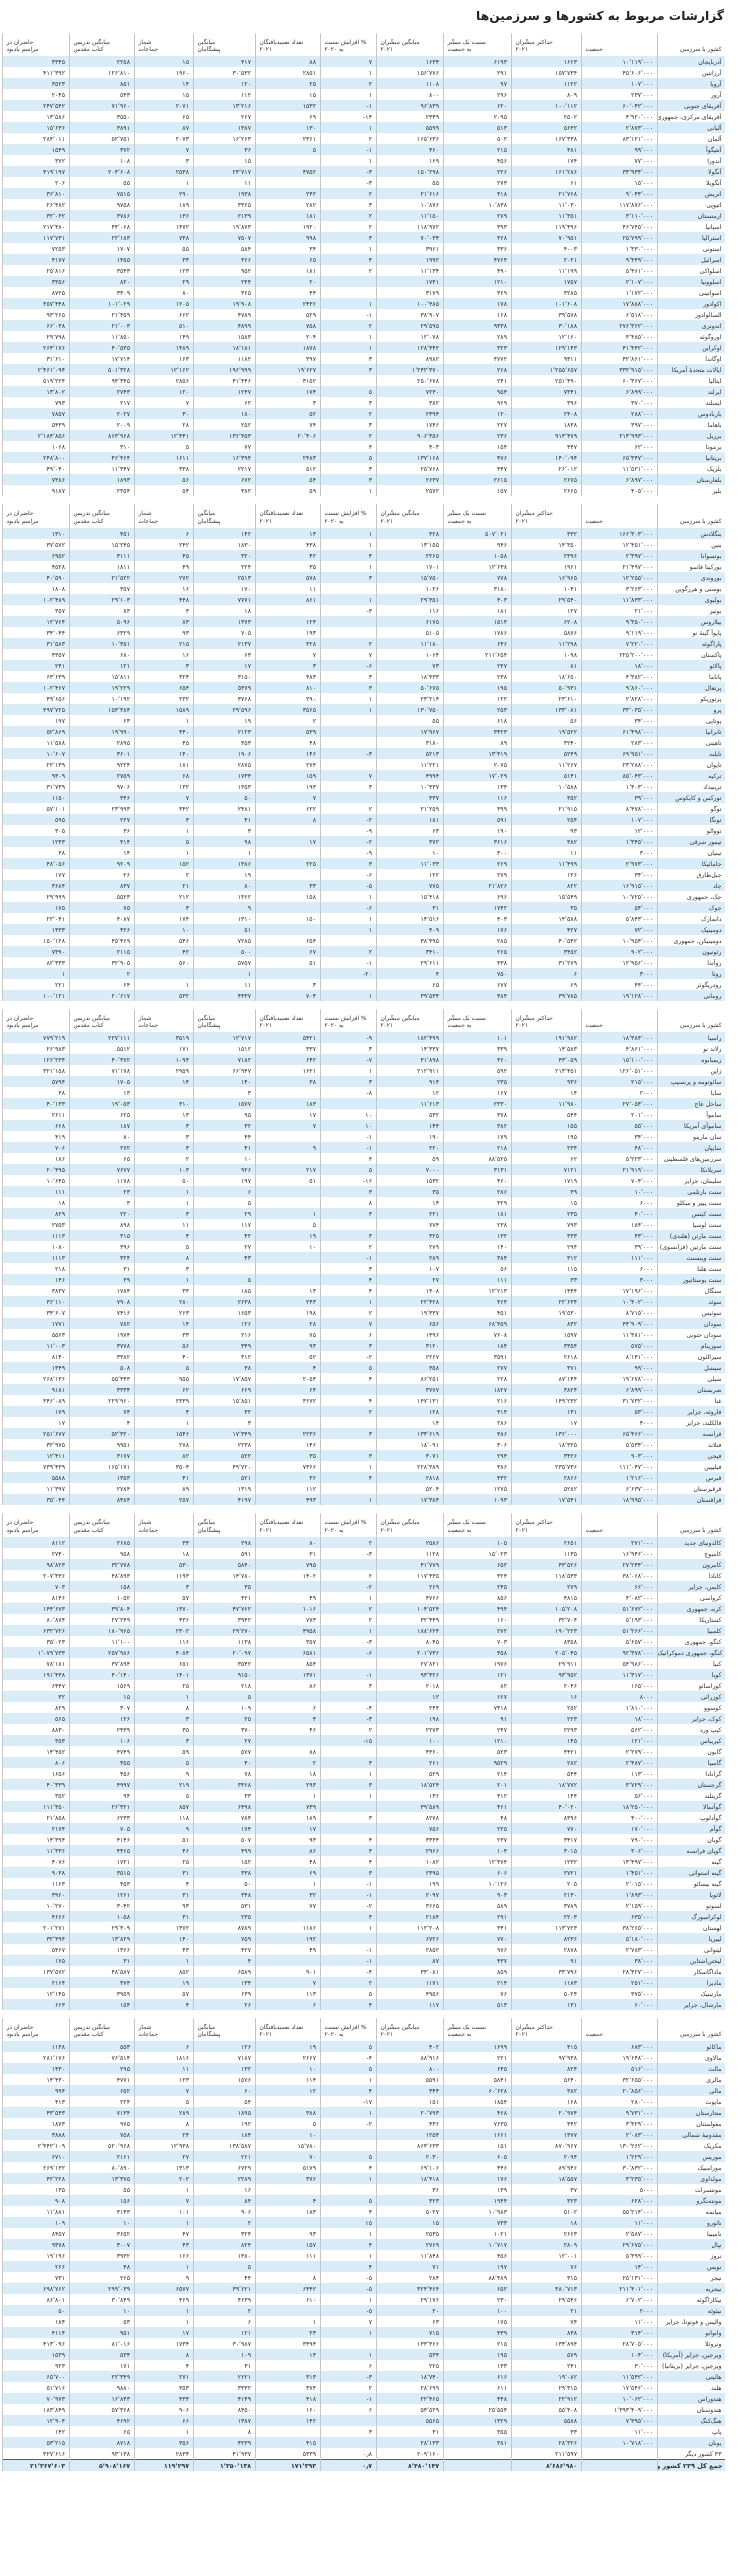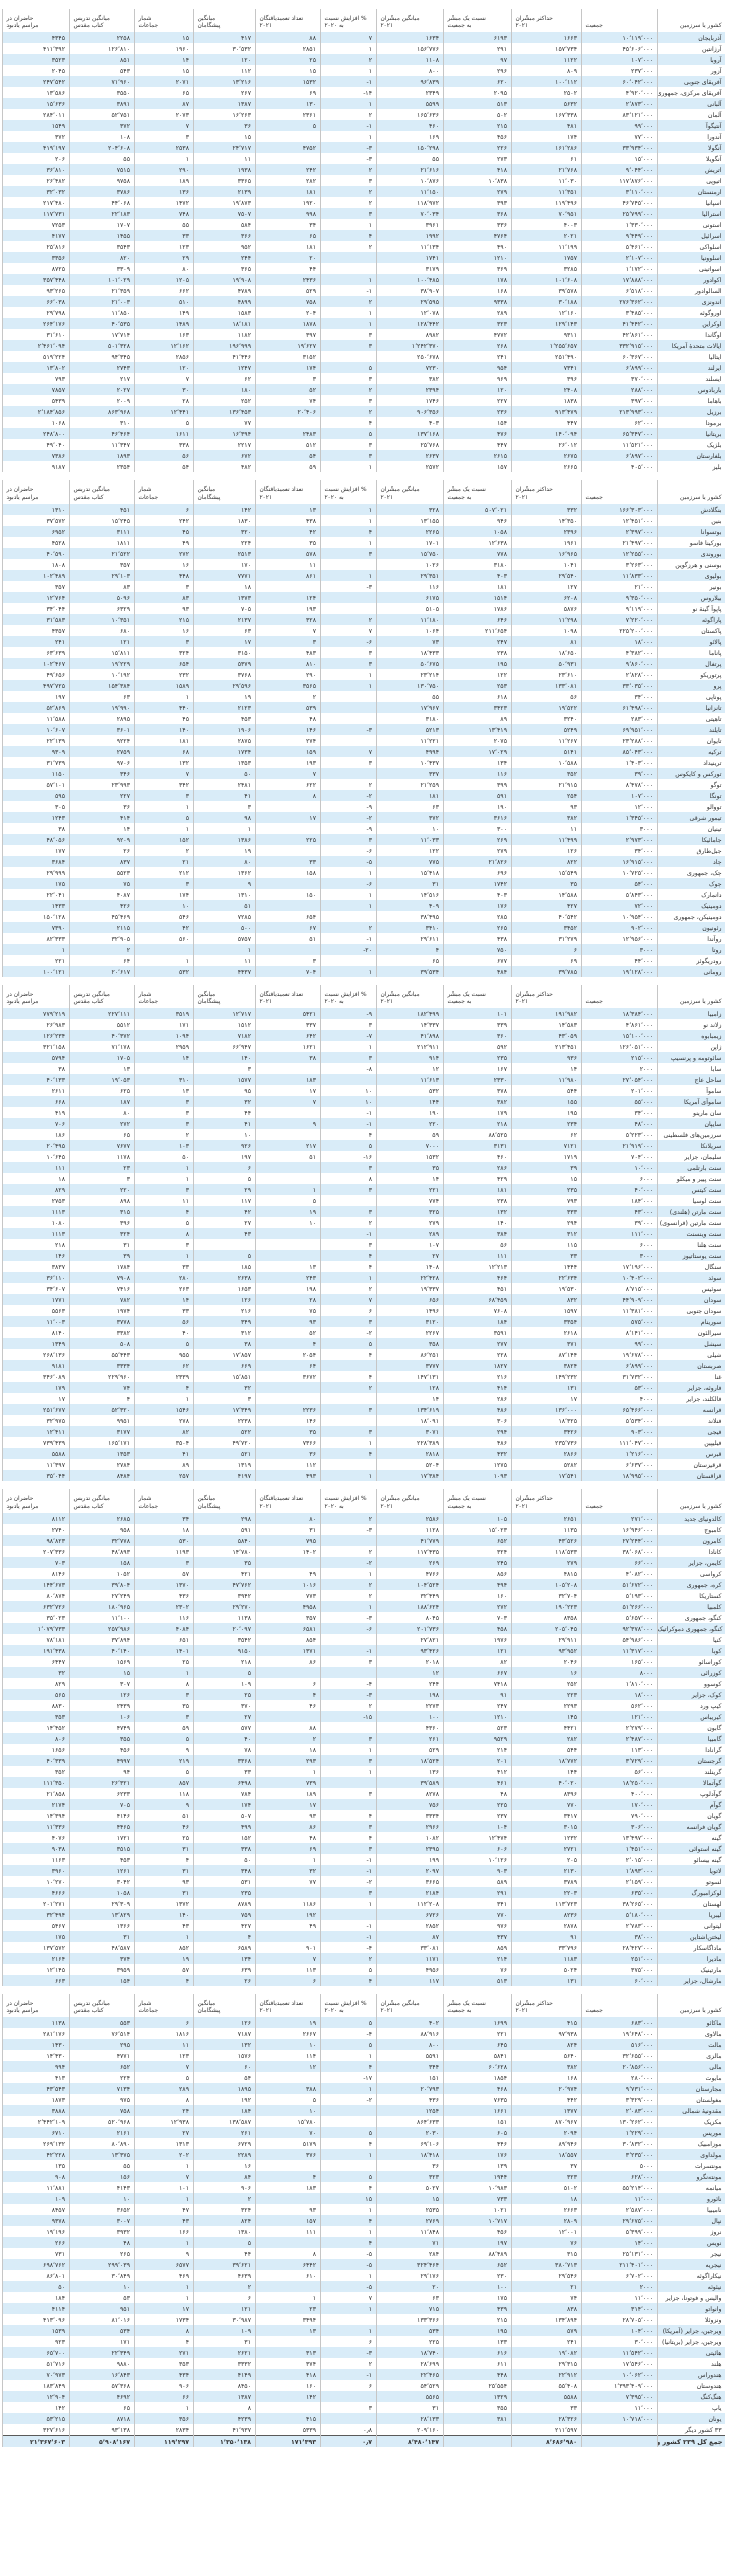--- a/index.html
+++ b/index.html
@@ -35,20 +35,21 @@
   tfoot td{
     border-top:1.5px solid #5a5a5a;background:#d9ecf8;
     font-weight:bold;height:16px;font-size:6.2px;color:#222;
   }
   tfoot td.c-country{font-size:6.5px;}
 </style>
 </head>
 <body>
 
 <div class="page">
+  <h1 class="title">گزارشات مربوط به کشورها و سرزمین‌ها</h1>
   <div id="tables">
       <table class="rpt">
         <colgroup>
           <col style="width: 68px;">
           <col style="width: 76px;">
           <col style="width: 70px;">
           <col style="width: 68px;">
           <col style="width: 67px;">
           <col style="width: 56px;">
           <col style="width: 65px;">

